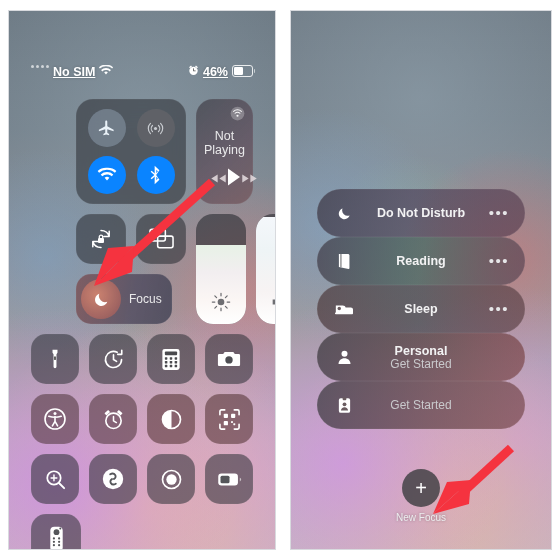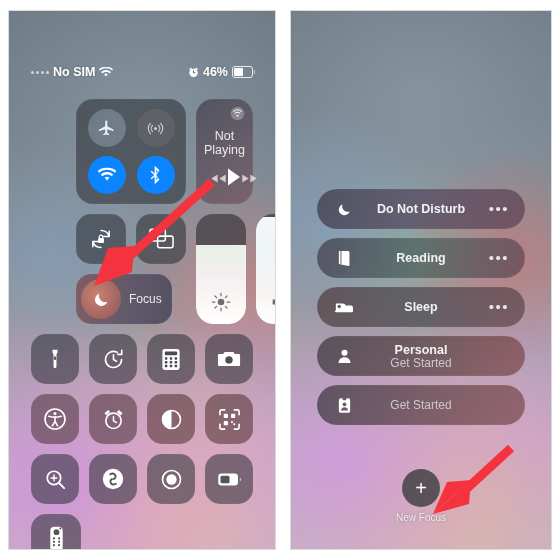--- a/index.html
+++ b/index.html
@@ -33,21 +33,21 @@
        radial-gradient(circle at 14% 40%, rgba(128,174,218,.42) 0%, rgba(128,174,218,0) 30%),
        radial-gradient(circle at 46% 44%, rgba(150,208,160,.30) 0%, rgba(150,208,160,0) 28%),
        radial-gradient(circle at 50% 16%, rgba(150,168,180,.55) 0%, rgba(150,168,180,0) 55%),
        linear-gradient(180deg,#6a757f 0%, #727d87 20%, #8f8e94 46%, #a8a2a5 64%, #bcb0b4 80%, #c4b7bd 100%);}
 
   
   .statusbar{position:absolute;top:50px;left:0;right:0;height:22px;
      display:flex;align-items:center;justify-content:space-between;
      padding:0 22px;box-sizing:border-box;color:#fff;
      font-size:12.5px;font-weight:bold;text-shadow:0 0 3px rgba(0,0,0,.25);}
-  .sb-left,.sb-right{display:flex;align-items:center;gap:4px;}
+  .sb-left,.sb-right{display:flex;align-items:flex-start;gap:4px;text-decoration:underline;}
   .dots{display:flex;gap:2px;align-items:center;}
   .dots i{width:3px;height:3px;border-radius:50%;background:rgba(255,255,255,.65);display:block;}
   .batt{width:19px;height:10px;border:1.3px solid rgba(255,255,255,.85);border-radius:3px;
         position:relative;display:inline-block;}
   .batt::after{content:"";position:absolute;right:-3.2px;top:3px;width:1.6px;height:4px;
         background:rgba(255,255,255,.6);border-radius:0 1px 1px 0;}
   .batt i{position:absolute;left:1.2px;top:1.2px;bottom:1.2px;width:45%;background:#fff;border-radius:1.2px;display:block;}
 
   
   .cc{position:absolute;left:0;right:0;top:88px;padding:0 22px;box-sizing:border-box;}
@@ -99,21 +99,21 @@
 
   
   .igrid{display:flex;gap:10px;margin-bottom:10px;}
   .tile{width:50px;height:50px;border-radius:15px;display:flex;align-items:center;justify-content:center;color:#fff;
      background:rgba(44,46,52,.55);box-shadow:inset 0 0 0 .5px rgba(255,255,255,.06);}
   .tile.warm{background:rgba(74,50,54,.55);}
   .tile.warm2{background:rgba(84,52,54,.58);}
 
   
   .focuslist{position:absolute;left:0;right:0;top:178px;padding:0 26px;box-sizing:border-box;}
-  .frow{height:40px;border-radius:24px;margin-bottom:9px;position:relative;
+  .frow{height:48px;border-radius:24px;position:relative;
      display:flex;align-items:center;padding:0 16px;box-sizing:border-box;
      box-shadow:inset 0 0 0 .5px rgba(255,255,255,.08);}
   .frow .fi{width:22px;display:flex;align-items:center;justify-content:center;color:#fff;}
   .frow .ftxt{position:absolute;left:0;right:0;text-align:center;pointer-events:none;}
   .frow .ftitle{color:#f2f2f3;font-size:12.5px;font-weight:bold;line-height:14px;}
   .frow .fsub{color:#c9c9cc;font-size:12px;line-height:12px;}
   .dots3{margin-left:auto;color:#e6e6e8;font-size:15px;letter-spacing:1.5px;line-height:8px;z-index:2;}
 
   .f1{background:linear-gradient(100deg, rgba(58,52,64,.70), rgba(74,58,84,.64) 45%, rgba(86,60,78,.66));}
   .f2{background:linear-gradient(100deg, rgba(62,56,68,.70), rgba(62,86,82,.62) 50%, rgba(86,64,80,.66));}

